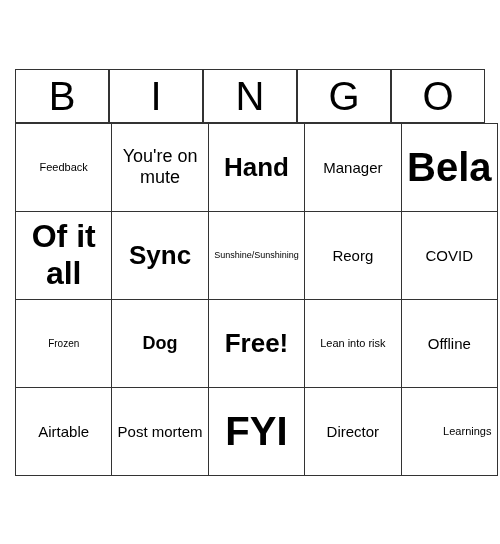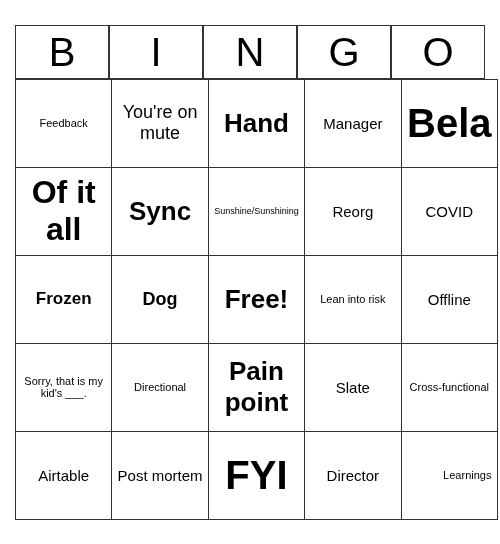--- a/index.html
+++ b/index.html
@@ -71,32 +71,25 @@
           <td style="font-size: 40px; font-weight: bold;">Bela</td>
         </tr>
         <tr>
           <td style="font-size: 32px; font-weight: bold;">Of it all</td>
           <td style="font-size: 26px; font-weight: bold;">Sync</td>
           <td style="font-size: 9px; font-weight: normal;">Sunshine/Sunshining</td>
           <td style="font-size: 15px; font-weight: normal;">Reorg</td>
           <td style="font-size: 15px; font-weight: normal;">COVID</td>
         </tr>
         <tr>
-          <td style="font-size: 17px; font-weight: bold;">Frozen</td>
+          <td style="font-size: 10px; font-weight: normal;">Frozen</td>
           <td style="font-size: 18px; font-weight: bold;">Dog</td>
           <td style="font-size: 26px; font-weight: bold;">Free!</td>
           <td style="font-size: 11px; font-weight: normal; margin-top: 28px;">Lean into risk</td>
           <td style="font-size: 15px; font-weight: normal;">Offline</td>
-        </tr>
-        <tr>
-          <td style="font-size: 11px; font-weight: normal;">Sorry, that is my kid's ___.</td>
-          <td style="font-size: 11px; font-weight: normal;">Directional</td>
-          <td style="font-size: 26px; font-weight: bold;">Pain point</td>
-          <td style="font-size: 15px; font-weight: normal;">Slate</td>
-          <td style="font-size: 11px; font-weight: normal;">Cross-functional</td>
         </tr>
         <tr>
           <td style="font-size: 15px; font-weight: normal;">Airtable</td>
           <td style="font-size: 15px; font-weight: normal;">Post mortem</td>
           <td style="font-size: 40px; font-weight: bold;">FYI</td>
           <td style="font-size: 15px; font-weight: normal;">Director</td>
           <td style="font-size: 11px; font-weight: normal; padding-left: 39px;">Learnings</td>
         </tr>
       </tbody>
   </table>

